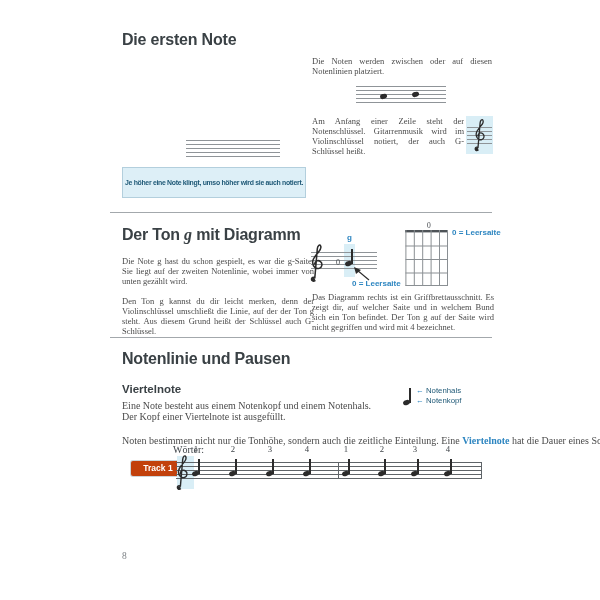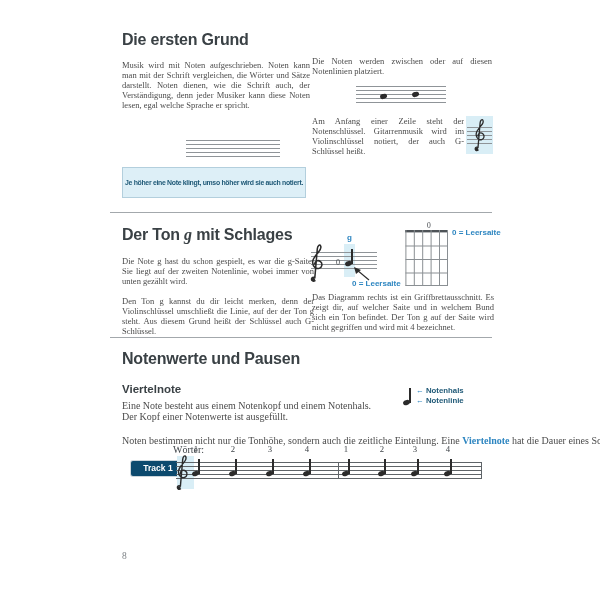--- a/index.html
+++ b/index.html
@@ -24,45 +24,44 @@
   .hl{background:#d9eef6}
   .qnote{position:absolute;width:8px;height:19px}
   .qnote::before{content:"";position:absolute;left:0;bottom:0;width:7.2px;height:5px;
                  background:#2b2b2b;border-radius:50%;transform:rotate(-18deg)}
   .qnote::after{content:"";position:absolute;right:0.4px;bottom:2.5px;width:1.2px;height:15px;background:#2b2b2b}
   .nhead{position:absolute;width:6.5px;height:4.5px;background:#2b2b2b;border-radius:50%;transform:rotate(-18deg)}
   .bluelbl{font-family:"Liberation Sans",sans-serif;font-weight:bold;font-size:8px;
            color:#2e86c1;white-space:nowrap}
   .arrowlbl{font-family:"Liberation Sans",sans-serif;font-size:7.8px;white-space:nowrap}
   .arrowlbl .arr{color:#2e86c1;font-weight:bold}
-  .arrowlbl .txt{color:#1e5876;font-weight:bold}
-  .badge{background:#0c4a6e;color:#fff;font-family:"Liberation Sans",sans-serif;
+  .arrowlbl .txt{color:#1e5876;font-weight:normal}
+  .badge{background:#c2410c;color:#fff;font-family:"Liberation Sans",sans-serif;
          font-weight:bold;font-size:8.5px;text-align:center;line-height:15px;
          border-radius:2px;box-shadow:0 0 0 1px #cdd6db}
   .count{position:absolute;font-size:8.7px;color:#3f4449;width:10px;text-align:center}
   .barline{position:absolute;width:1px;background:#5f6468}
   .smalltxt{font-size:8px;color:#3f4449}
   .pagenum{font-size:9.5px;color:#7a7f83}
 </style>
 </head>
 <body>
 
 <svg width="0" height="0" style="position:absolute">
   <defs>
     <g id="clef">
       <path d="M9.5 53.5 C6.8 55 4.2 52.8 5 50.3 C5.7 48.2 8.6 48 9.3 50.2 L12.8 9.5 C13.2 5 16 2.8 17.3 5.3 C18.5 7.6 16.8 11.5 13.8 14.8 C9.8 19.2 6.2 23 6.4 28.4 C6.6 34.2 11.2 37.6 15.4 36.4 C19.6 35.2 20.4 29.6 17.2 27 C14 24.4 9.6 26 9.2 30.2" fill="none" stroke="#2b2b2b" stroke-width="2.1" stroke-linecap="round"></path>
       <circle cx="7.2" cy="51.8" r="2.5" fill="#2b2b2b"></circle>
     </g>
   </defs>
 </svg>
 
-<div class="abs h1" style="left:122px;top:31px">Die ersten Grund</div>
+<div class="abs h1" style="left:122px;top:31px">Die ersten Note</div>
 
 <div class="abs body-text" style="left:122px;top:60px;width:188px">
-  <p>Musik wird mit Noten aufgeschrieben. Noten kann man mit der Schrift vergleichen, die Wörter und Sätze darstellt. Noten dienen, wie die Schrift auch, der Verständigung, denn jeder Musiker kann diese Noten lesen, egal welche Sprache er spricht.</p>
 </div>
 
 <div class="abs staff" style="left:186px;top:140px;width:94px"></div>
 
 <div class="abs bluebox" style="left:122px;top:167px;width:184px;height:31px">
   <span>Je höher eine Note klingt, umso höher wird sie auch notiert.</span>
 </div>
 
 <div class="abs body-text" style="left:312px;top:56px;width:180px">Die Noten werden zwischen oder auf diesen Notenlinien platziert.</div>
 
@@ -76,21 +75,21 @@
 
 <div class="abs hl" style="left:466px;top:116px;width:27px;height:38px">
   <div class="staff" style="position:absolute;left:1px;top:11px;width:25px"></div>
   <svg class="abs" style="left:6px;top:1px" width="14" height="36" viewBox="0 0 22 58">
       <use href="#clef"></use>
     </svg>
 </div>
 
 <div class="abs rule" style="left:110px;top:212px;width:382px"></div>
 
-<div class="abs h1" style="left:122px;top:226px"><span>Der Ton </span><span class="italic-g">g</span><span> mit Schlages</span></div>
+<div class="abs h1" style="left:122px;top:226px"><span>Der Ton </span><span class="italic-g">g</span><span> mit Diagramm</span></div>
 
 <div class="abs body-text" style="left:122px;top:256px;width:192px">Die Note g hast du schon gespielt, es war die g-Saite. Sie liegt auf der zweiten Notenlinie, wobei immer von unten gezählt wird.</div>
 <div class="abs body-text" style="left:122px;top:296px;width:192px">Den Ton g kannst du dir leicht merken, denn der Violinschlüssel umschließt die Linie, auf der der Ton g steht. Aus diesem Grund heißt der Schlüssel auch G-Schlüssel.</div>
 
 <div class="abs hl" style="left:344px;top:244px;width:11px;height:33px"></div>
 <div class="abs staff" style="left:311px;top:252px;width:66px"></div>
 <svg class="abs" style="left:308px;top:242px" width="16" height="42" viewBox="0 0 22 58">
     <use href="#clef"></use>
   </svg>
 <div class="abs bluelbl" style="left:347px;top:233px">g</div>
@@ -115,30 +114,30 @@
   <line x1="0.5" y1="29.5" x2="43" y2="29.5" stroke="#8a8f93" stroke-width="1"></line>
   <line x1="0.5" y1="43" x2="43" y2="43" stroke="#8a8f93" stroke-width="1"></line>
   <line x1="0.5" y1="55.5" x2="43" y2="55.5" stroke="#8a8f93" stroke-width="1"></line>
 </svg>
 <div class="abs bluelbl" style="left:452px;top:228px">0 = Leersaite</div>
 
 <div class="abs body-text" style="left:312px;top:292px;width:182px">Das Diagramm rechts ist ein Griffbrettausschnitt. Es zeigt dir, auf welcher Saite und in welchem Bund sich ein Ton befindet. Der Ton g auf der Saite wird nicht gegriffen und wird mit 4 bezeichnet.</div>
 
 <div class="abs rule" style="left:110px;top:337px;width:382px"></div>
 
-<div class="abs h1" style="left:122px;top:350px">Notenwerte und Pausen</div>
+<div class="abs h1" style="left:122px;top:350px">Notenlinie und Pausen</div>
 <div class="abs h2" style="left:122px;top:383px">Viertelnote</div>
 
 <div class="abs oneline" style="left:122px;top:400px">Eine Note besteht aus einem Notenkopf und einem Notenhals.</div>
-<div class="abs oneline" style="left:122px;top:411px">Der Kopf einer Notenwerte ist ausgefüllt.</div>
+<div class="abs oneline" style="left:122px;top:411px">Der Kopf einer Viertelnote ist ausgefüllt.</div>
 <div class="abs oneline" style="left:122px;top:435px"><span>Noten bestimmen nicht nur die Tonhöhe, sondern auch die zeitliche Einteilung. Eine </span><span style="color:#2e86c1;font-weight:bold">Viertelnote</span><span> hat die Dauer eines Schlages.</span></div>
 
 <div class="qnote" style="left:403px;top:386px"></div>
 <div class="abs arrowlbl" style="left:416px;top:386px"><span class="arr">←</span> <span class="txt">Notenhals</span></div>
-<div class="abs arrowlbl" style="left:416px;top:396px"><span class="arr">←</span> <span class="txt">Notenlinie</span></div>
+<div class="abs arrowlbl" style="left:416px;top:396px"><span class="arr">←</span> <span class="txt">Notenkopf</span></div>
 
 <div class="abs badge" style="left:131px;top:461px;width:54px;height:15px">Track 1</div>
 
 <div class="abs oneline" style="left:173px;top:444px;color:#3f4449">Wörter:</div>
 <div class="count" style="left:191px;top:444px">1</div>
 <div class="count" style="left:228px;top:444px">2</div>
 <div class="count" style="left:265px;top:444px">3</div>
 <div class="count" style="left:302px;top:444px">4</div>
 <div class="count" style="left:341px;top:444px">1</div>
 <div class="count" style="left:377px;top:444px">2</div>

